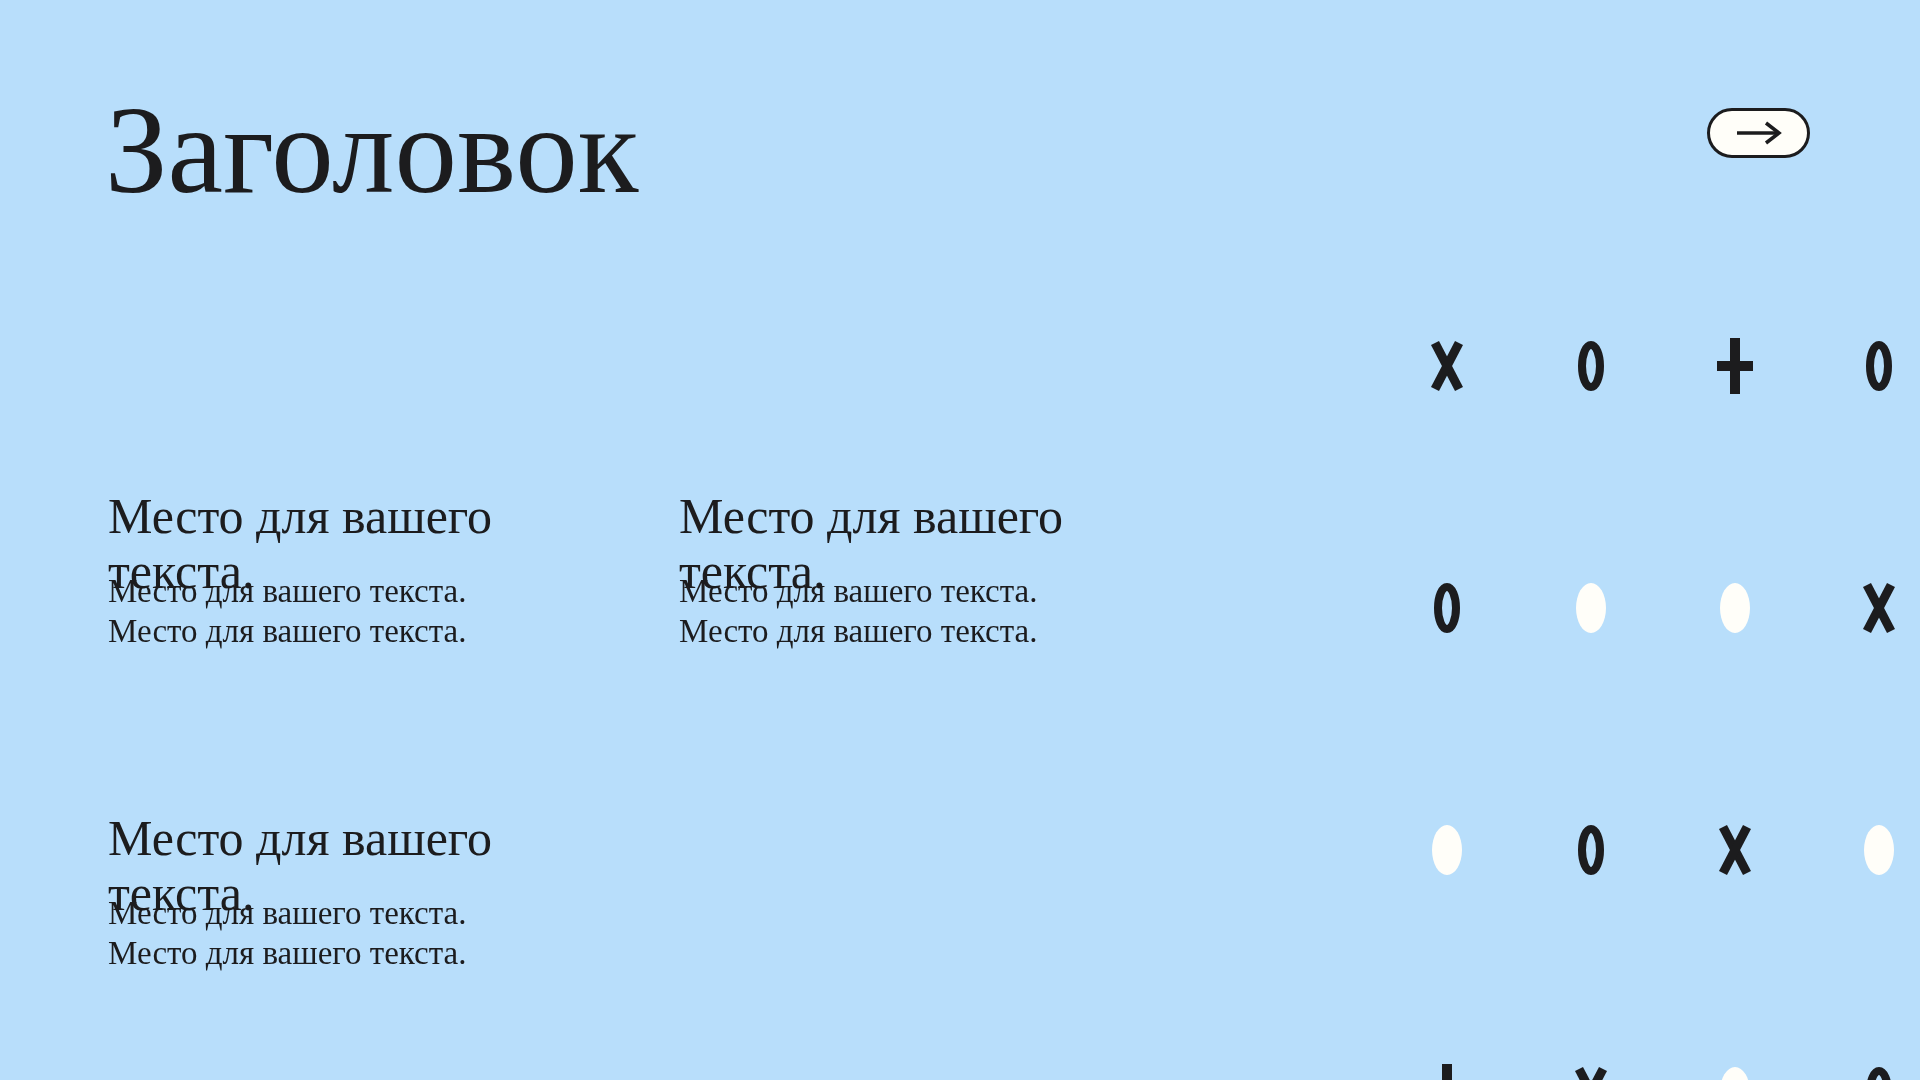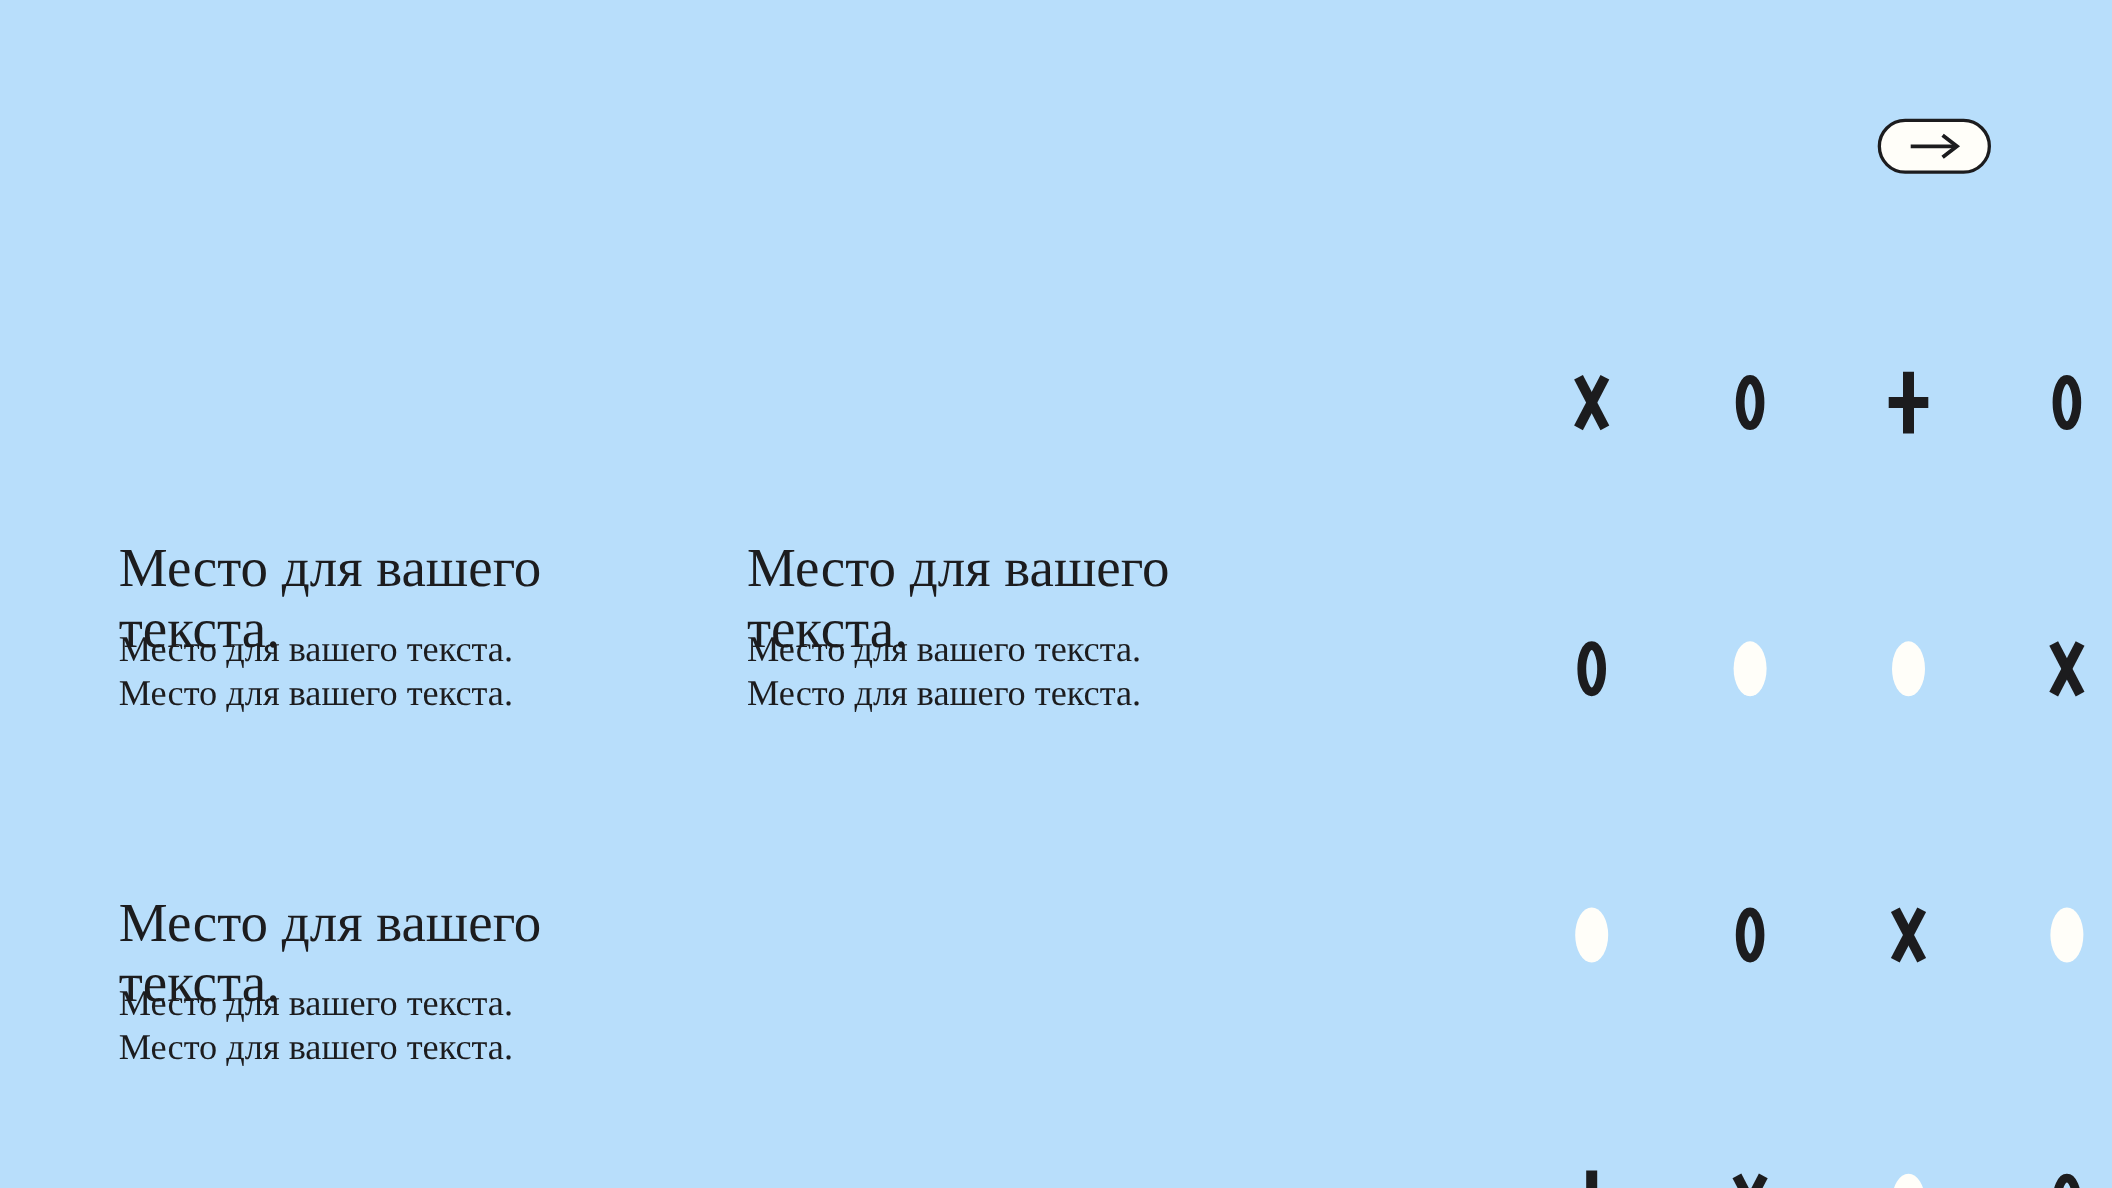--- a/index.html
+++ b/index.html
@@ -43,20 +43,21 @@
     column-gap:84px;row-gap:182px;
   }
   .sym-cell{width:60px;height:60px;display:flex;align-items:center;justify-content:center;}
   .sym-cell svg{display:block;}
 </style>
 </head>
 <body>
 
 <div class="slide">
 
+  <h1 class="title">Заголовок</h1>
 
   <div class="next-btn">
     <span>
       <svg width="52" height="26" viewBox="0 0 52 26">
         <line x1="4" y1="13" x2="45" y2="13" stroke="#1c1c1e" stroke-width="3.5"></line>
         <polyline points="33,3 46,13 33,23" fill="none" stroke="#1c1c1e" stroke-width="3.5"></polyline>
       </svg>
     </span>
   </div>
 

